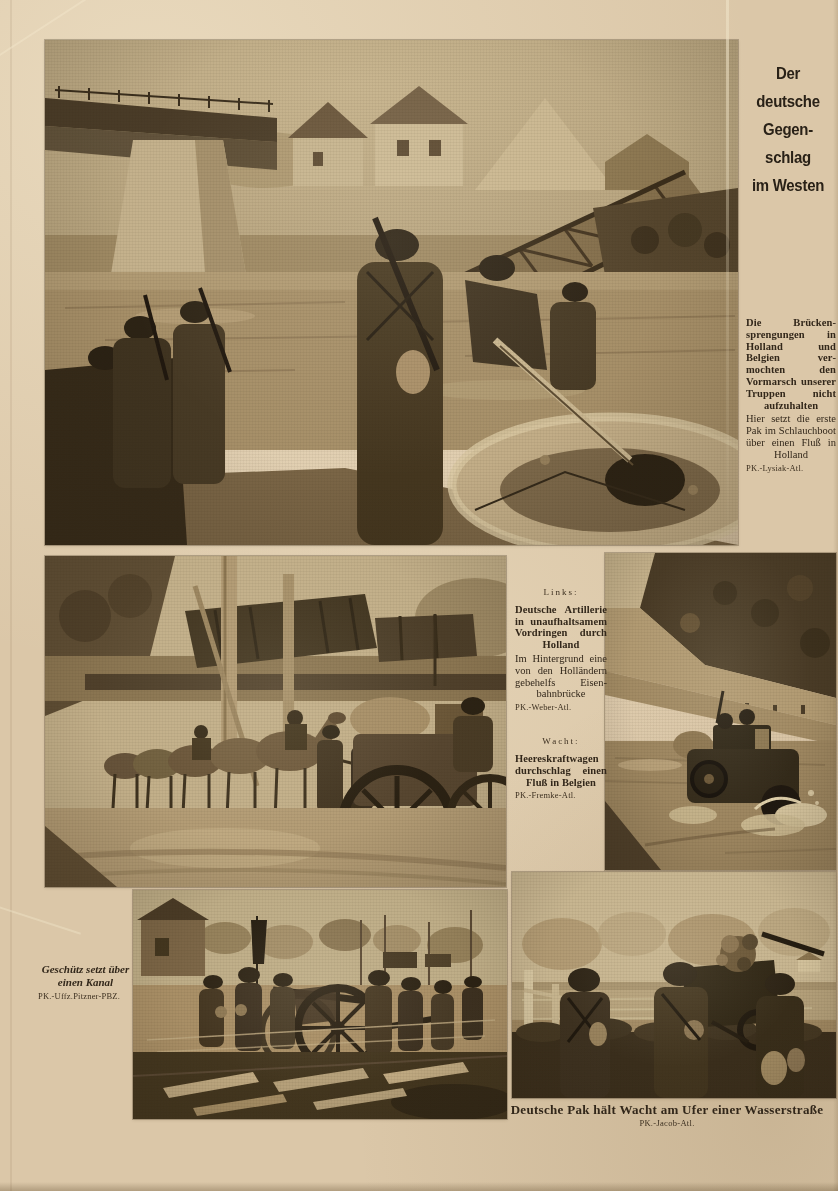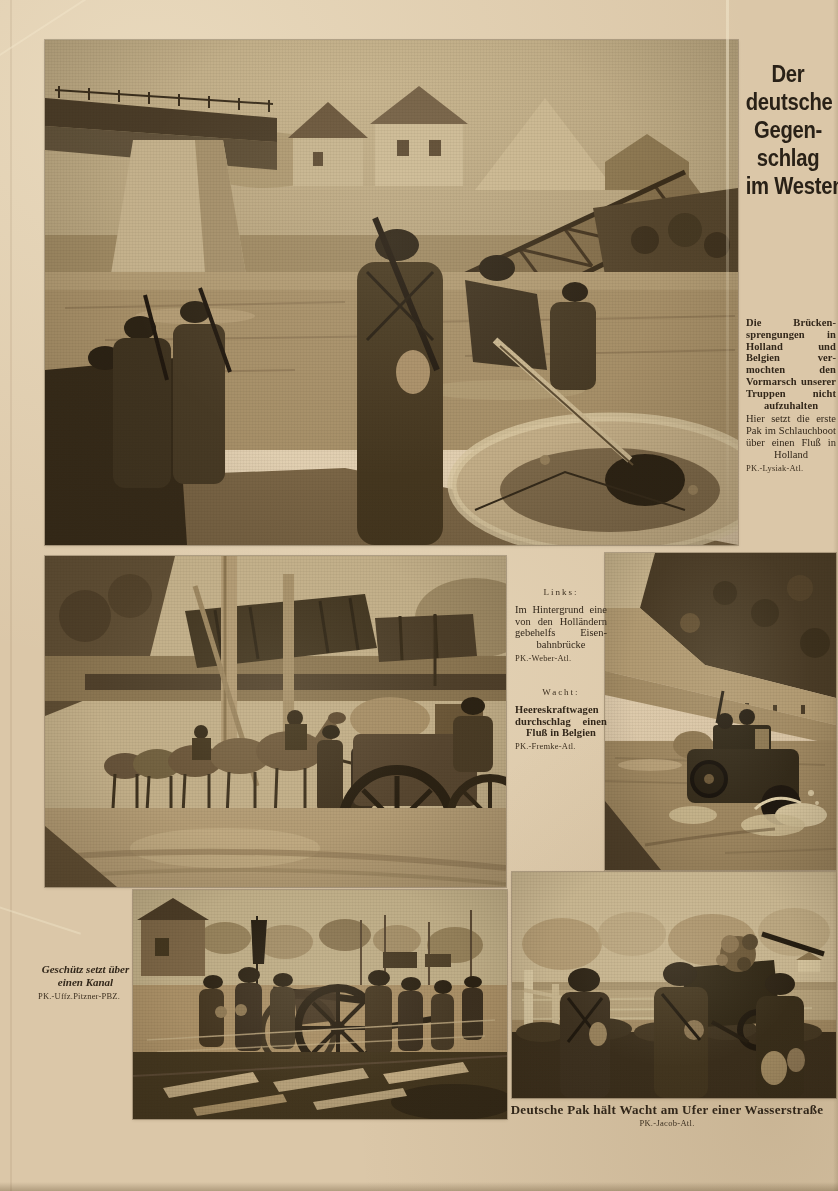--- a/index.html
+++ b/index.html
@@ -18,21 +18,21 @@
   .photo svg{display:block;width:100%;height:100%;}
   .photo::before{content:"";position:absolute;inset:0;z-index:3;pointer-events:none;
     background:radial-gradient(ellipse at 50% 40%, rgba(238,224,194,.12) 0%, rgba(238,224,194,0) 55%, rgba(43,32,16,.20) 100%);}
   .photo::after{content:"";position:absolute;inset:0;z-index:4;pointer-events:none;opacity:.9;
     background:
       repeating-linear-gradient(0deg, rgba(46,35,18,.055) 0 1px, rgba(0,0,0,0) 1px 3px),
       repeating-linear-gradient(90deg, rgba(46,35,18,.045) 0 1px, rgba(0,0,0,0) 1px 3px);}
   .txt{position:absolute;z-index:3;}
   .headline{left:740px;top:60px;width:96px;text-align:center;
     font-family:"Liberation Sans","DejaVu Sans",sans-serif;font-weight:700;
-    font-size:23px;line-height:28px;color:#292117;letter-spacing:-.3px;}
+    font-size:17px;line-height:28px;color:#292117;letter-spacing:-.3px;}
   .headline>div{transform:scaleX(.88);transform-origin:50% 50%;white-space:nowrap;}
   .capt{font-size:10.5px;line-height:11.8px;}
   .capt p{margin:0 0 2px 0;}
   .capt .lead{font-weight:700;text-align:justify;text-align-last:center;letter-spacing:.1px;}
   .capt .body{text-align:justify;text-align-last:center;}
   .capt .credit{font-size:8.5px;line-height:10px;text-align:left;letter-spacing:.2px;color:#3d3020;}
   .capt .small-label{font-size:9px;letter-spacing:2px;text-align:center;margin-bottom:5px;color:#3d3020;}
   .side-caption{left:746px;top:317px;width:90px;}
   .mid-caption{left:515px;top:557px;width:92px;padding-top:30px;box-sizing:border-box;}
   .mid-caption .gap{height:22px;}
@@ -272,20 +272,21 @@
       <rect x="0" y="252" width="461" height="79" fill="#b39c75"></rect>
       <ellipse cx="180" cy="292" rx="95" ry="20" fill="#c2ac85" opacity=".8"></ellipse>
       <path d="M0,302 C150,290 300,296 461,312" fill="none" stroke="#947e5a" stroke-width="6" opacity=".7"></path>
       <path d="M0,322 C160,308 320,314 461,328" fill="none" stroke="#947e5a" stroke-width="4" opacity=".5"></path>
       <polygon points="0,270 72,331 0,331" fill="#5f4d33"></polygon>
     </svg>
   </div>
 
   <div class="txt capt mid-caption">
     <p class="small-label">Links:</p>
+    <p class="lead">Deutsche Artillerie in un­aufhaltsamem Vordringen durch Holland</p>
     <p class="body">Im Hintergrund eine von den Holländern ge­behelfs Eisen­bahnbrücke</p>
     <p class="credit">PK.-Weber-Atl.</p>
     <div class="gap"></div>
     <p class="small-label">Wacht:</p>
     <p class="lead">Heereskraft­wagen durch­schlag einen Fluß in Belgien</p>
     <p class="credit">PK.-Fremke-Atl.</p>
   </div>
 
   <div class="photo" style="left:605px;top:553px;width:231px;height:317px;">
     <svg viewBox="0 0 231 317">

